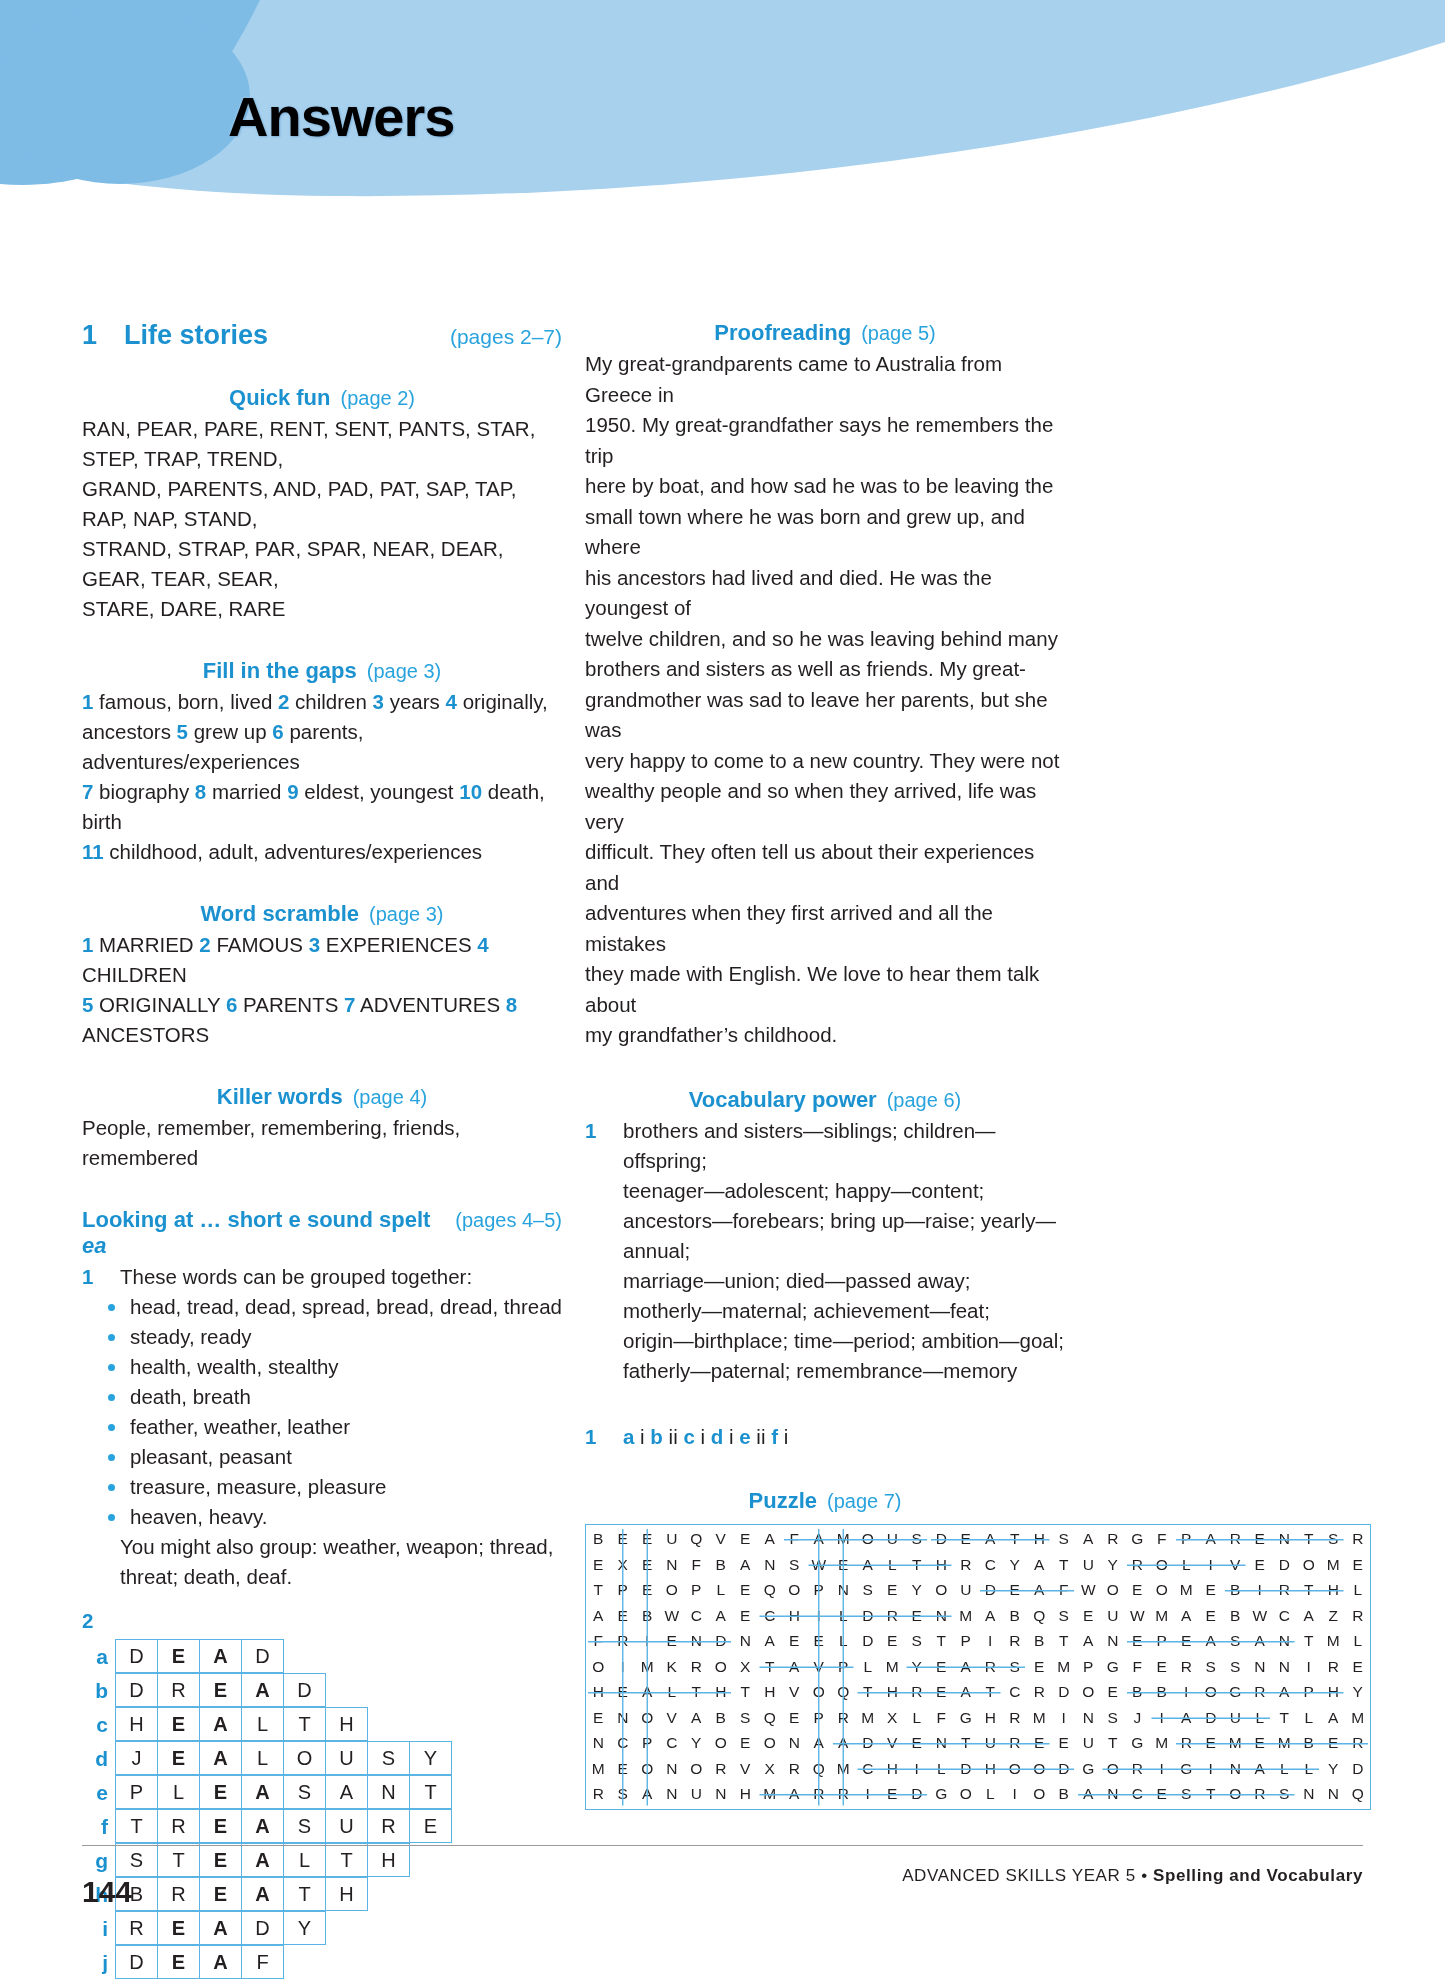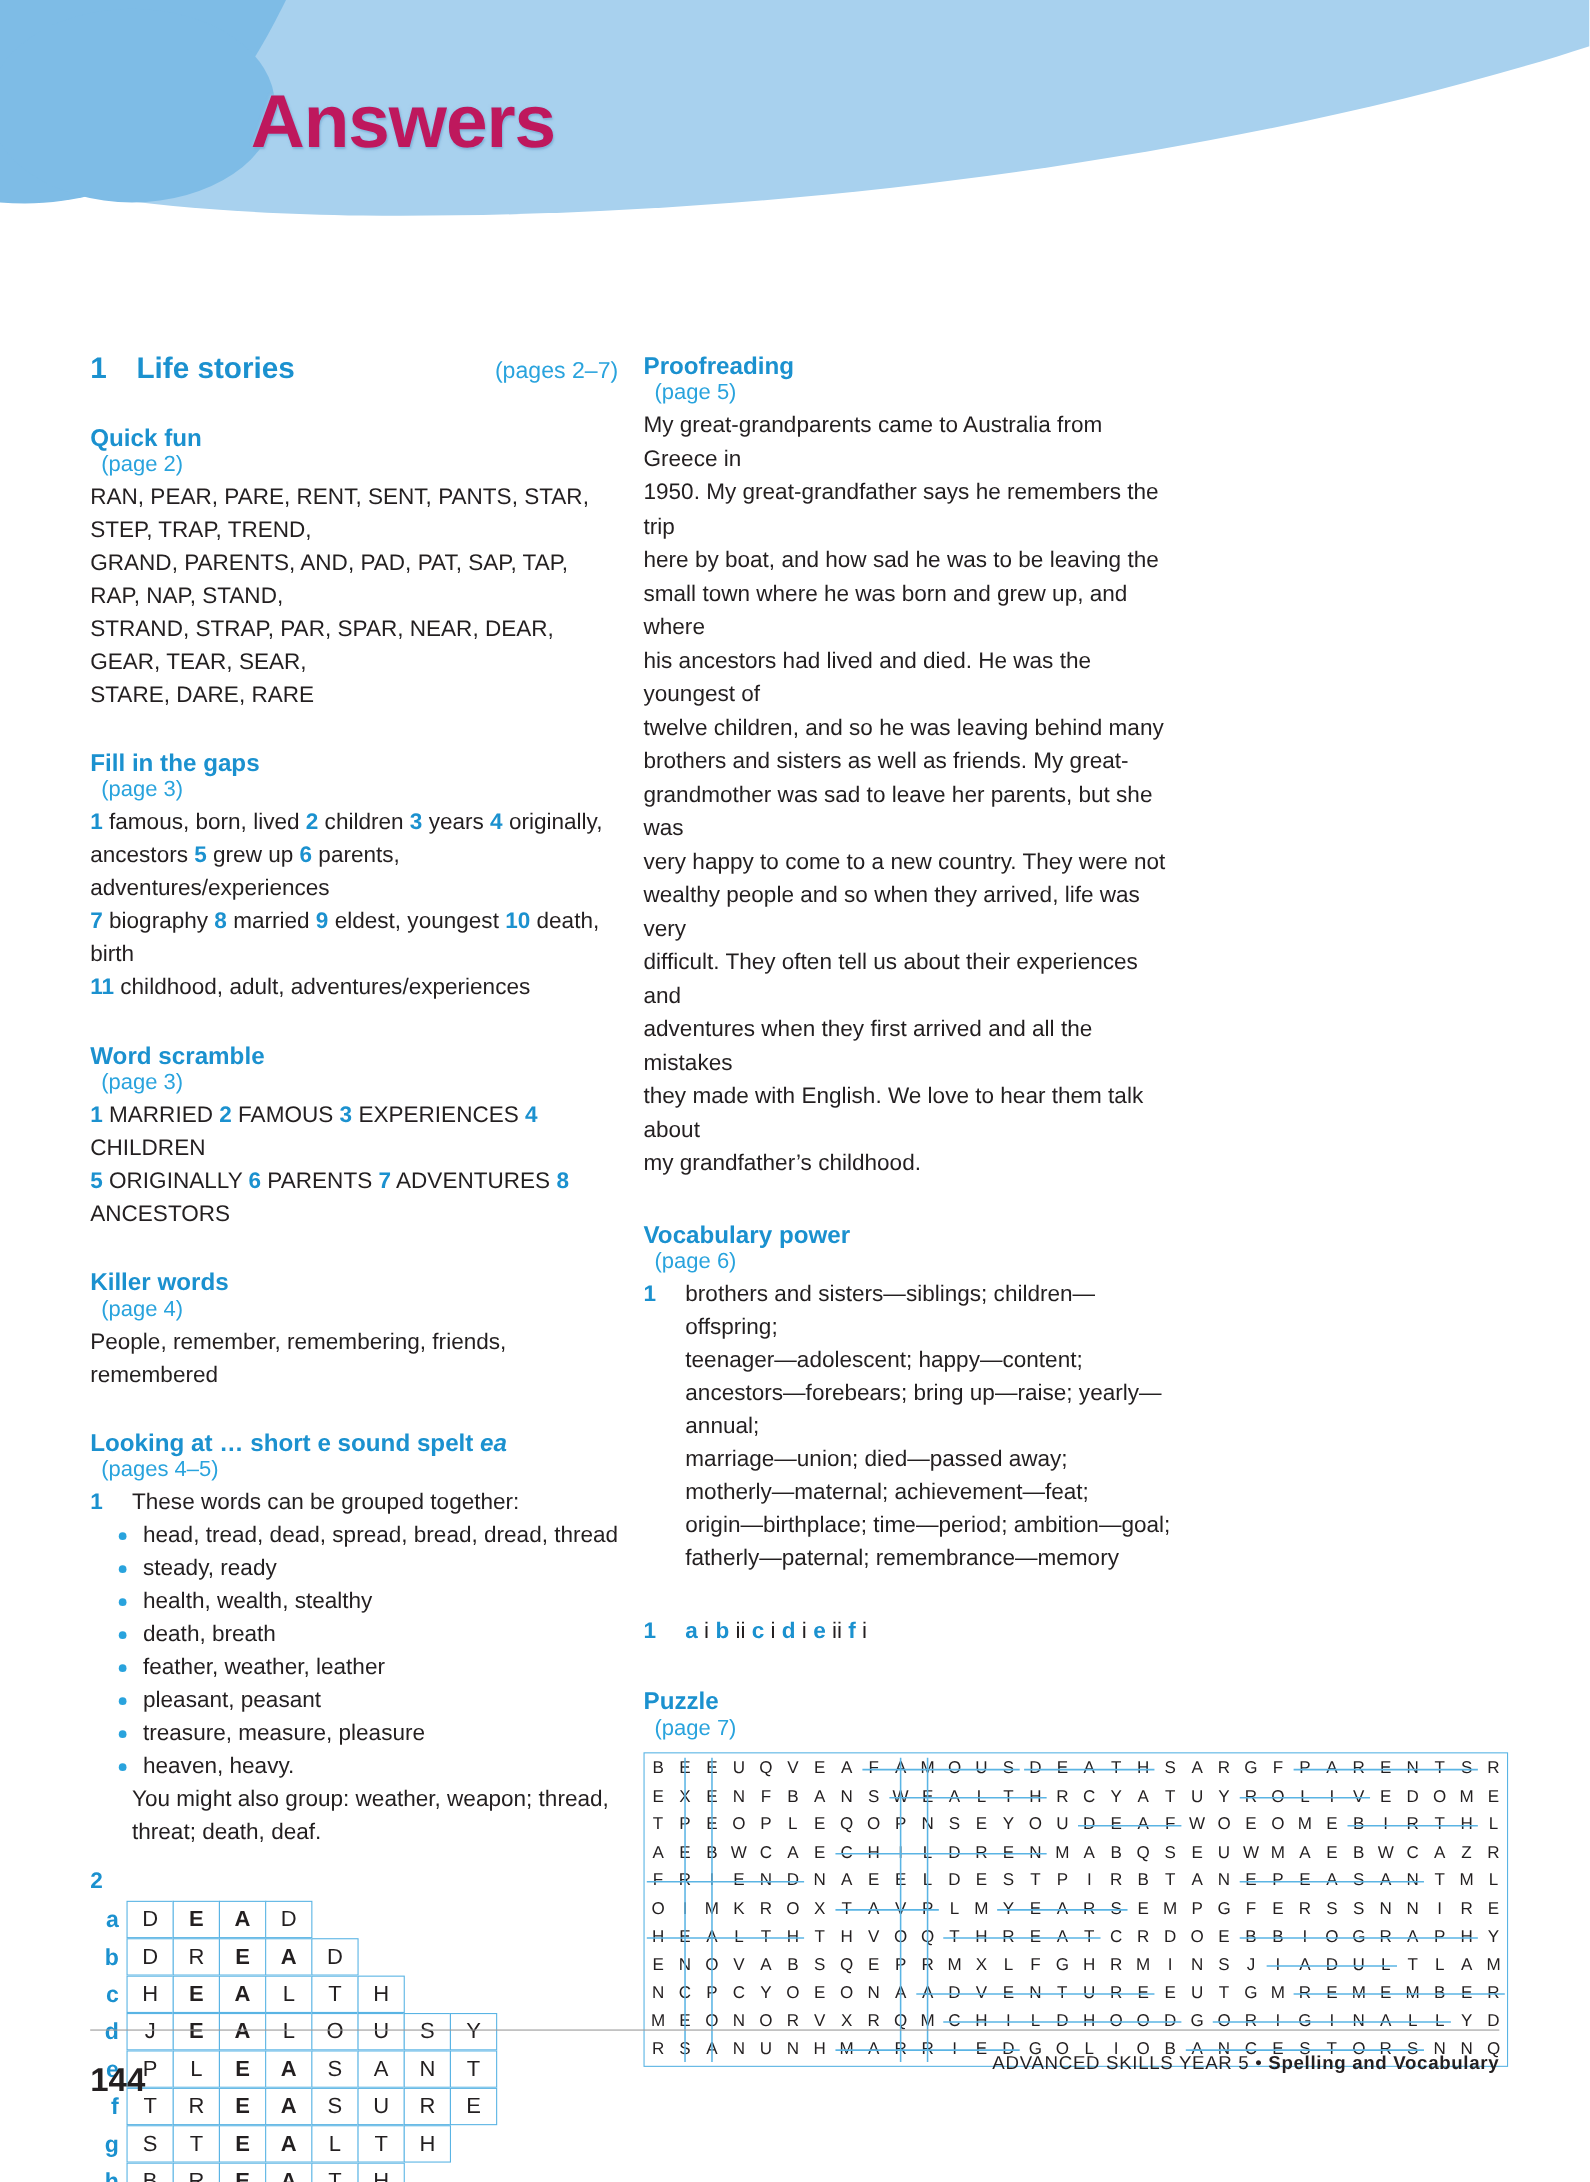--- a/index.html
+++ b/index.html
@@ -16,24 +16,24 @@
 
   
   .banner {
     position: absolute; left: 0; top: 0;
     width: 1445px; height: 230px;
     overflow: hidden;
   }
   .banner-svg { position:absolute; left:0; top:0; }
   .banner-title {
     position: absolute;
-    left: 228px; top: 72px;
-    font-size: 68px;
+    left: 228px; top: 84px;
+    font-size: 56px;
     font-weight: bold;
-    color: #be185d;
+    color: #000000;
     letter-spacing: -1px;
     text-shadow: 0 0 1px #8fc4e8, 1px 1px 2px rgba(120,170,210,.85), -1px -1px 2px rgba(160,200,230,.6);
   }
 
   
   .page {
     position: absolute;
     left: 0; top: 0;
     width: 1445px; height: 1984px;
   }
@@ -53,25 +53,24 @@
     margin-bottom: 34px;
   }
   .chap-num { width: 42px; }
   .chap-title { flex: 1; }
   .chap-pages { font-weight: normal; font-size: 21px; color:#29a3dd; }
 
   .sec {
     margin-bottom: 26px;
   }
   .sec-head {
-    display: flex; align-items: baseline; justify-content: flex-start;
+    display: flex; align-items: baseline; justify-content: center;
     color: #1b91cf;
     font-size: 22px; font-weight: bold;
     margin-bottom: 3px;
-    flex-direction: column;
   }
   .sec-head .pg {
     font-weight: normal; font-size: 20px; color: #29a3dd;
     white-space: nowrap; padding-left: 10px;
   }
   .sec-head .ttl em { }
 
   .body-text {
     font-size: 20.5px;
     line-height: 30px;

